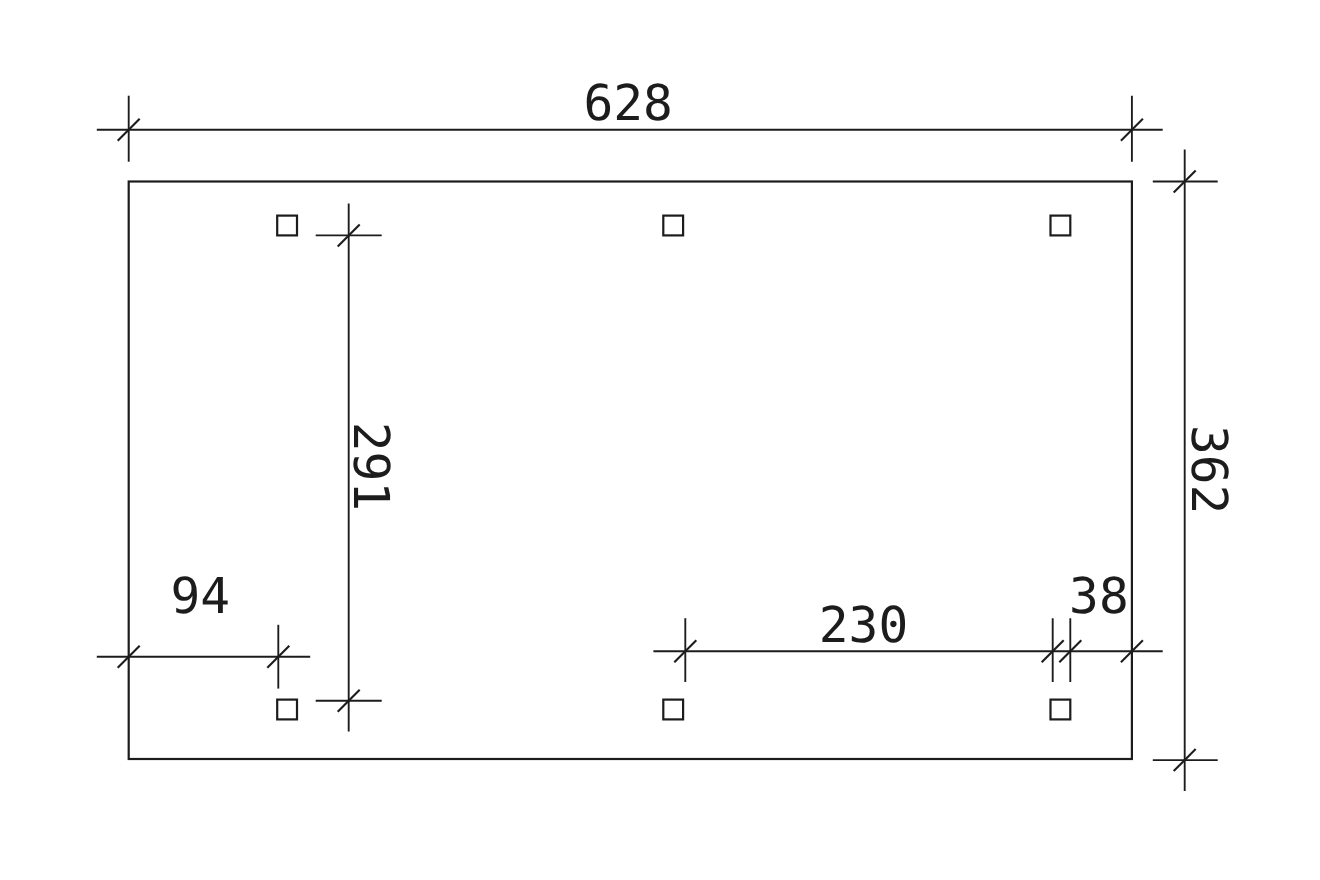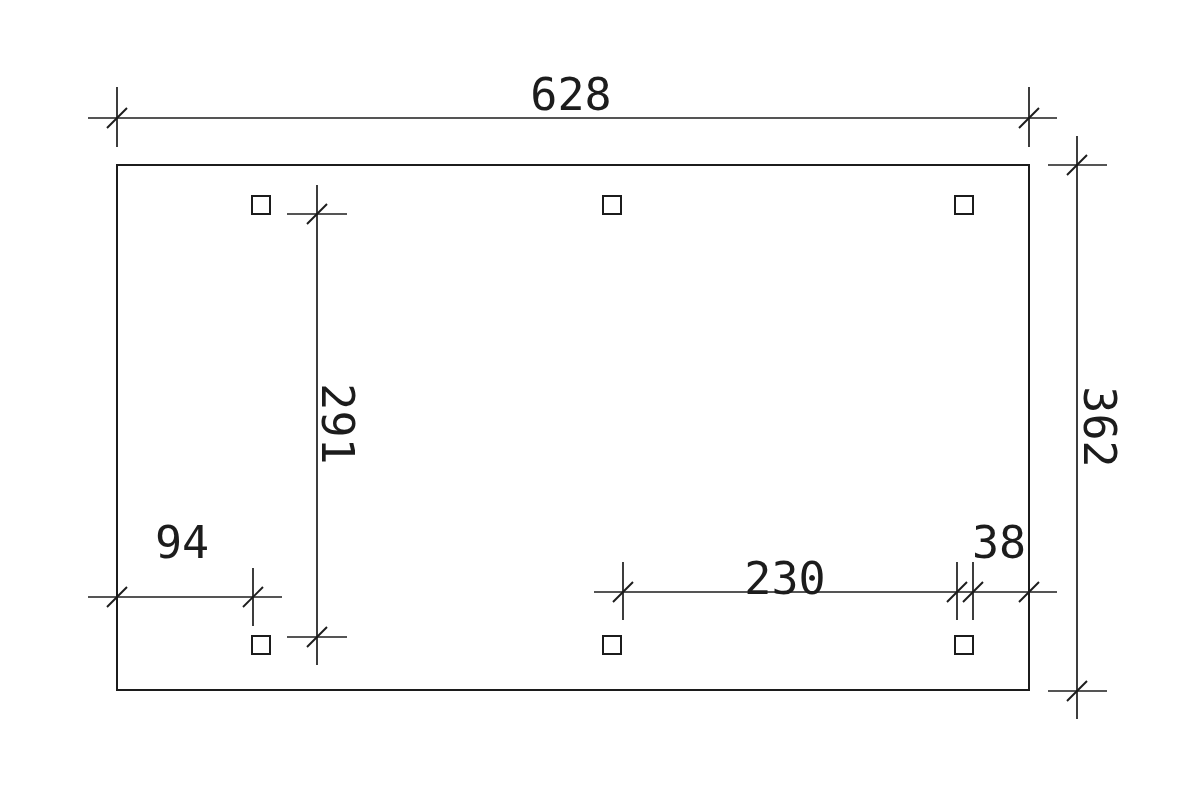--- a/index.html
+++ b/index.html
@@ -91,17 +91,17 @@
   </svg>
 
   <div class="dim-label" style="left:571px; top:94px;">628</div>
 
   <div class="dim-label vertical" style="left:1099px; top:427px;">362</div>
 
   <div class="dim-label vertical" style="left:337px; top:424px;">291</div>
 
   <div class="dim-label" style="left:182px; top:542px;">94</div>
 
-  <div class="dim-label" style="left:785px; top:568px;margin-top:10px;">230</div>
+  <div class="dim-label" style="left:785px; top:568px;">230</div>
 
   <div class="dim-label" style="left:999px; top:542px;">38</div>
 
 </div>
 
 </body></html>

